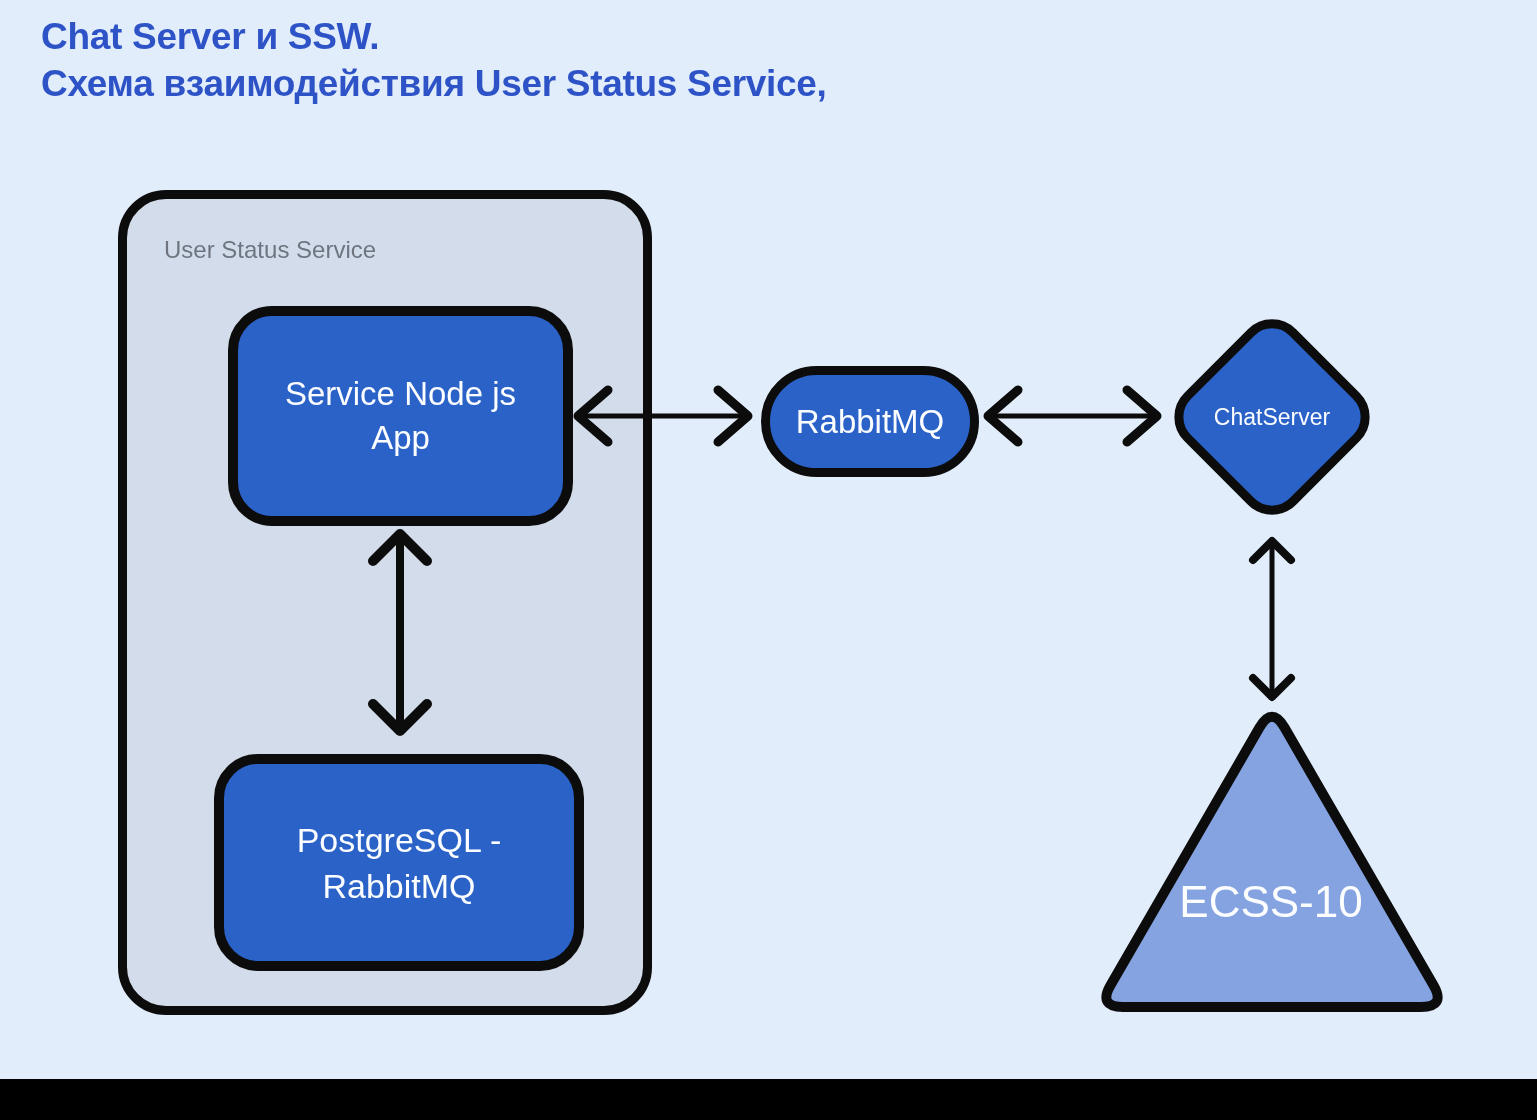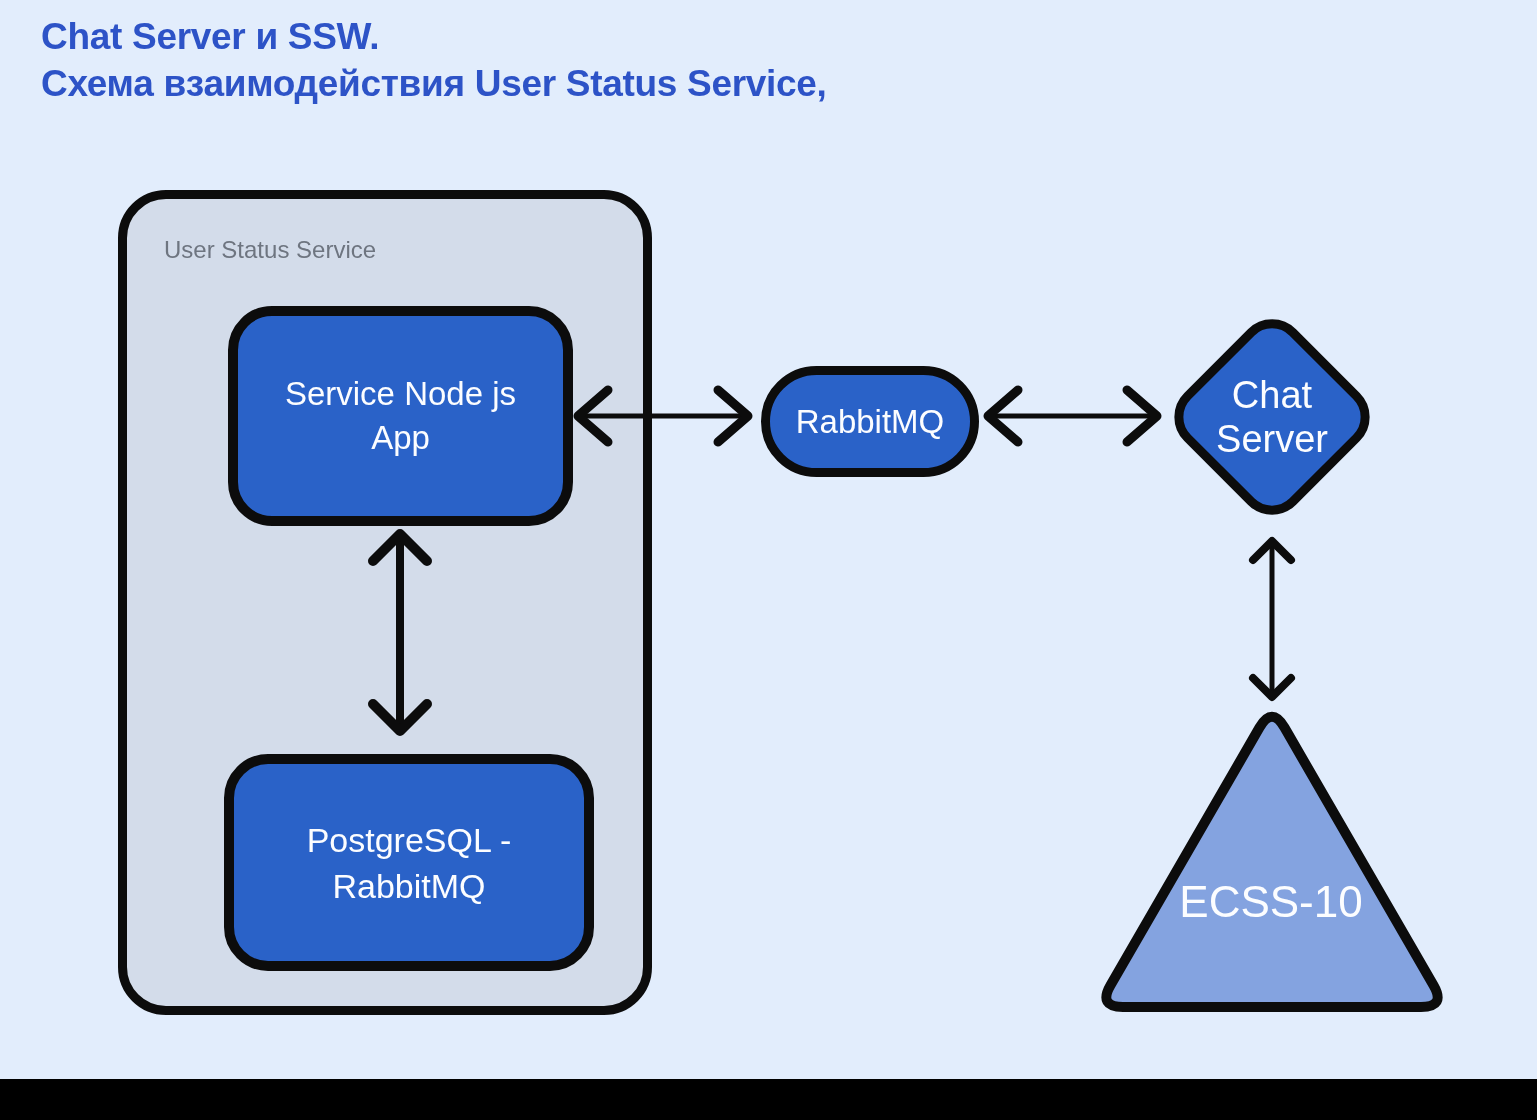--- a/index.html
+++ b/index.html
@@ -48,44 +48,44 @@
     align-items:center; justify-content:center;
     text-align:center;
     z-index:3;
   }
   .node-app{
     left:228px; top:306px; width:345px; height:220px;
     border-radius:44px;
     font-size:33px; line-height:44px;
   }
   .node-postgres{
-    left:224px; top:754px; width:370px; height:217px;
+    left:214px; top:754px; width:370px; height:217px;
     border-radius:44px;
     font-size:34px; line-height:46px;
   }
   .node-rabbitmq{
     left:761px; top:366px; width:218px; height:111px;
     border-radius:60px;
     font-size:33px;
     border-width:9px;
   }
   .diamond{
     left:1193px; top:338px; width:158px; height:158px;
     background:var(--node-fill);
     border:9px solid var(--outline);
     border-radius:34px;
     transform:rotate(45deg);
     z-index:2;
   }
   .diamond-label{
     left:1182px; top:362px; width:180px; height:110px;
-    display:flex; flex-direction:column;
+    display:flex; flex-direction:row;
     align-items:center; justify-content:center;
     color:var(--node-text);
-    font-size:38px; line-height:44px; text-align:left;
+    font-size:23px; line-height:44px; text-align:left;
     z-index:3;
   }
   .svg-layer{
     left:0; top:0; width:1537px; height:1120px;
     z-index:2;
   }
   .footer-bar{
     left:0; top:1079px; width:1537px; height:41px;
     background:var(--footer-bar);
     z-index:4;

